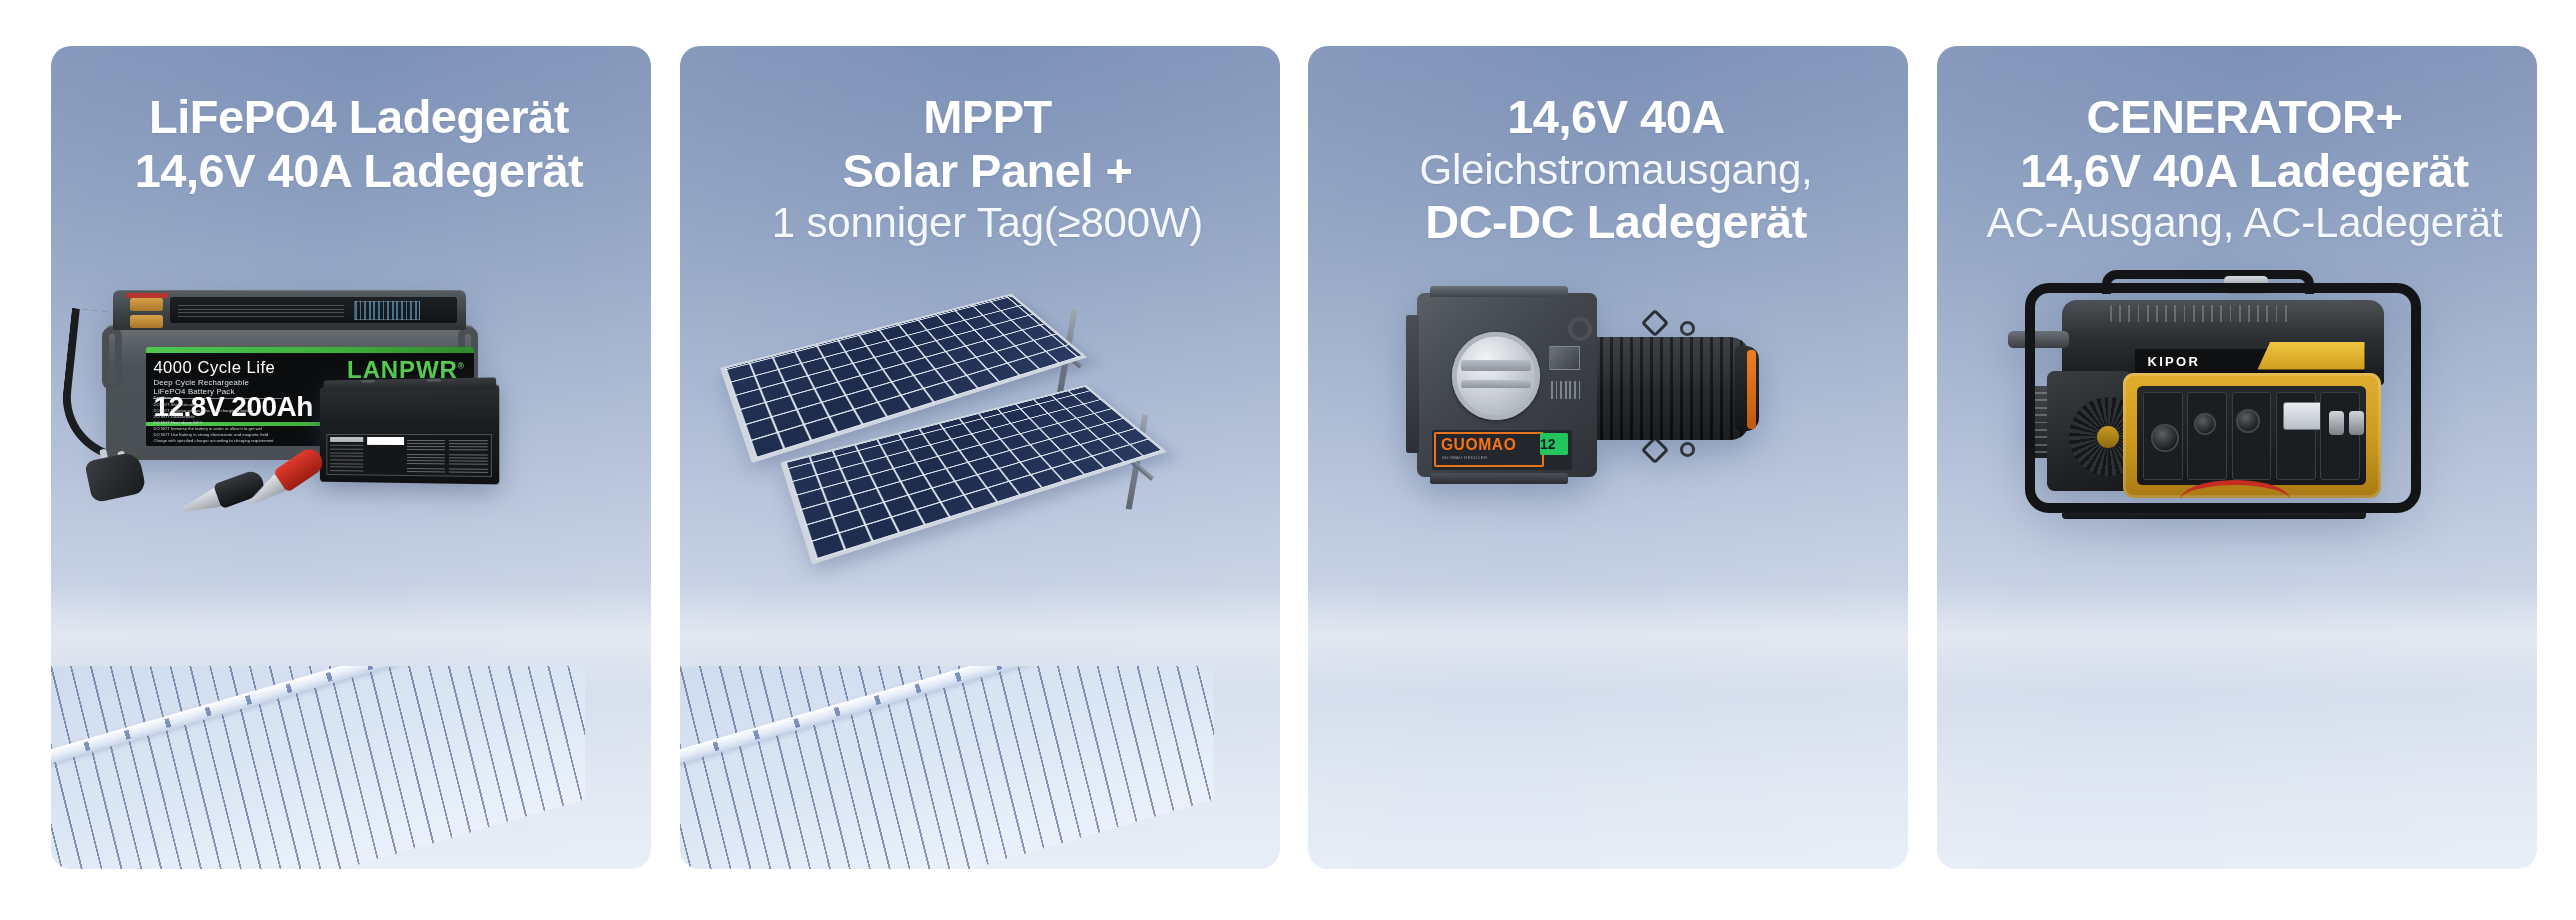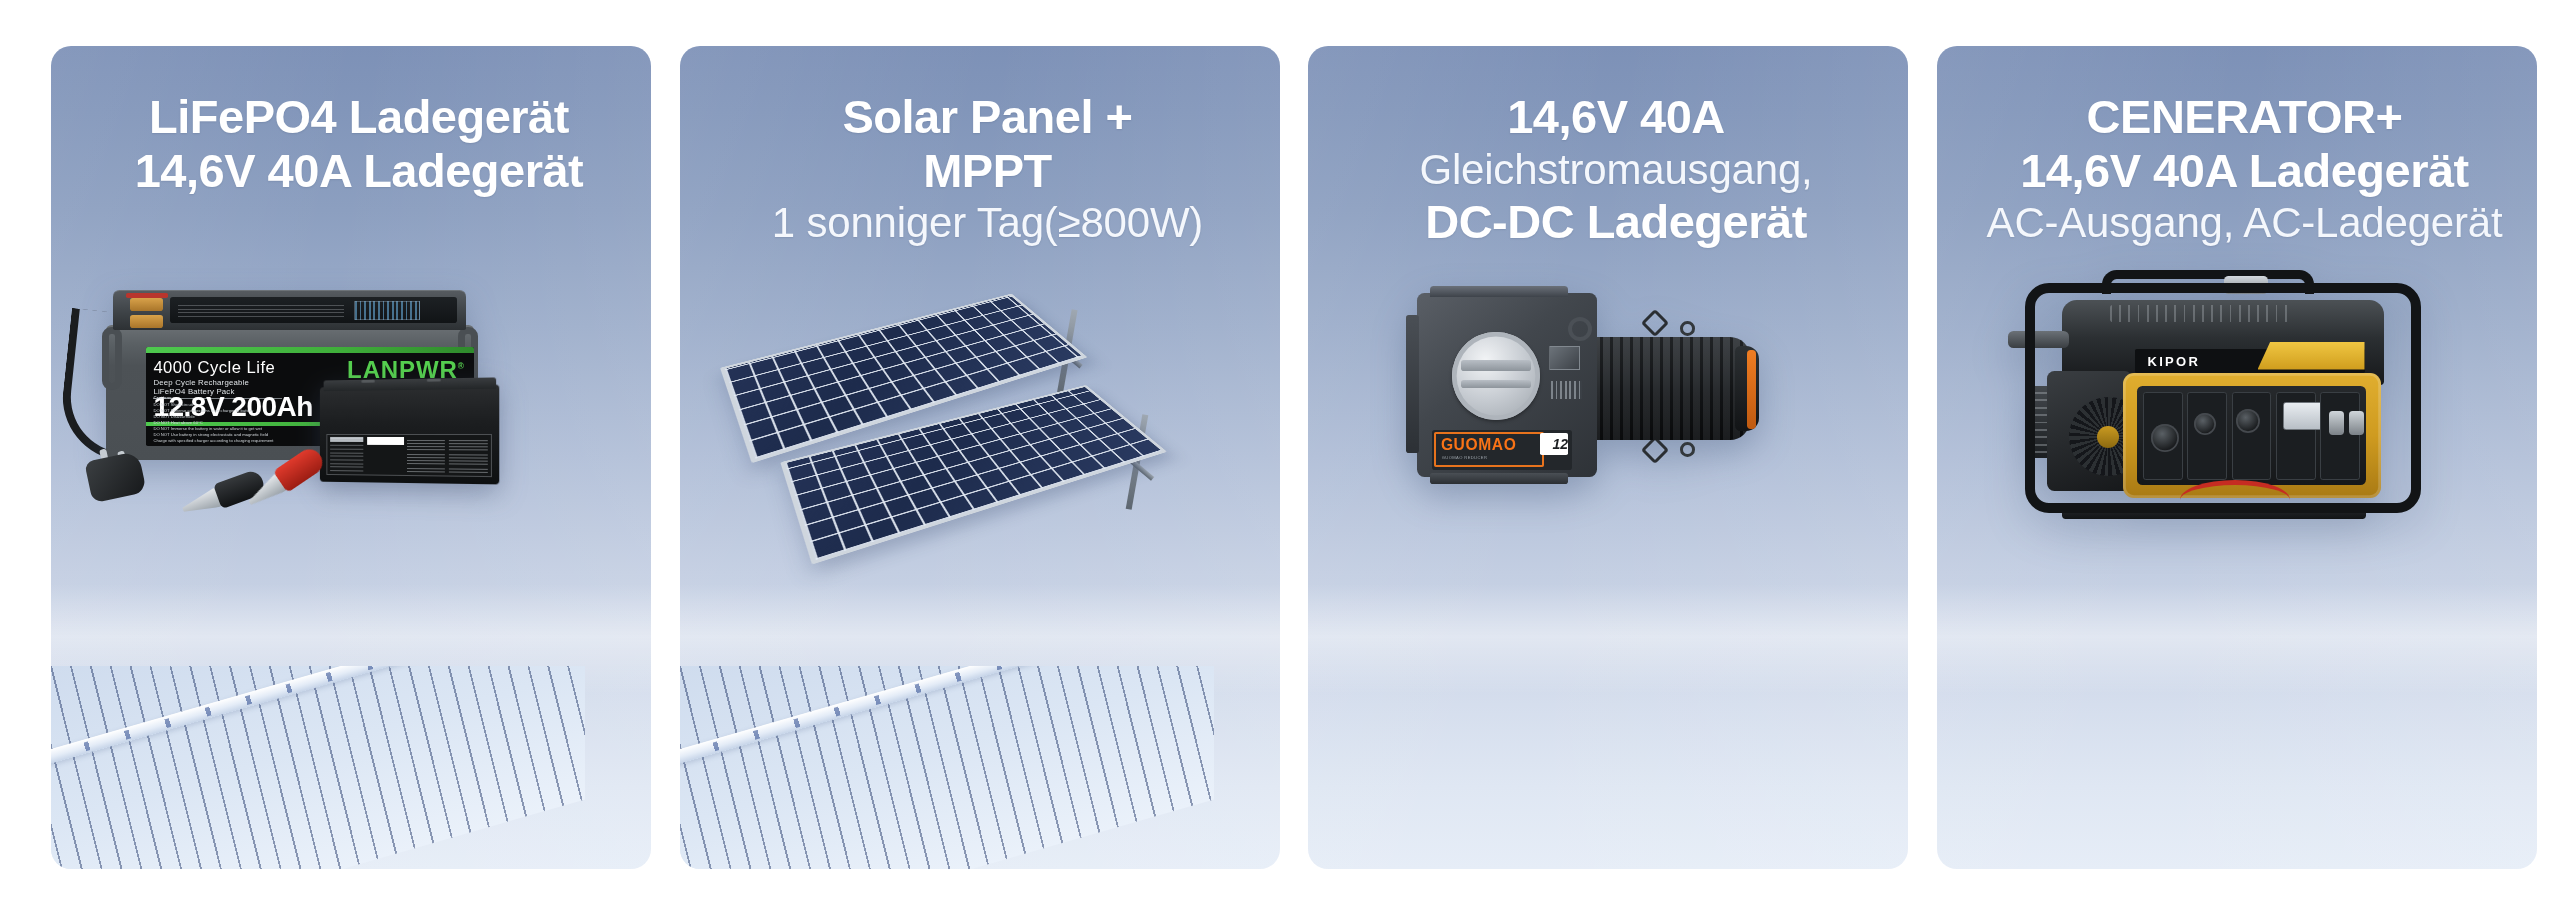--- a/index.html
+++ b/index.html
@@ -362,24 +362,23 @@
   .gb-brand{
     position:absolute; left:9.2px; top:6.4px;
     color:#f97316; font-size:15.6px; font-weight:700; letter-spacing:0.6px;
   }
   .gb-brandsub{
     position:absolute; left:10px; top:25px;
     color:#9aa1a8; font-size:4.1px; letter-spacing:0.4px;
   }
   .gb-num{
     position:absolute; right:3.7px; top:3.7px; width:28px; height:22px;
-    background:#ffffff; color:#1c1f22;
-    font-size:14px; font-weight:700; text-align:right; line-height:22px;
+    background:#22c55e; color:#1c1f22;
+    font-size:14px; font-weight:700; text-align:left; line-height:22px;
     border-radius:1.8px;
-    font-style:italic;
   }
   .gb-warn{
     position:absolute; left:120px; top:11px;
     width:0;height:0;border-left:6.4px solid transparent;border-right:6.4px solid transparent;border-bottom:11px solid #d8dde1;
   }
   .gb-chip{
     position:absolute; right:14.7px; top:88px; width:31px; height:18.4px;
     background:repeating-linear-gradient(90deg,#7d848b 0 1.8px,#3b4046 1.8px 4.6px);
   }
   .gb-logo{
@@ -643,22 +642,22 @@
       </div>
 
       <div class="roof">
         <div class="plane"></div>
         <div class="ridge"></div>
         <div class="clips"></div>
       </div>
     </div>
 
     <div class="card-text">
+      <span class="line h">MPPT</span>
       <span class="line h">Solar Panel +</span>
-      <span class="line h">MPPT</span>
       <span class="line s">1 sonniger Tag(≥800W)</span>
     </div>
   </div>
 
   <div class="card">
     <div class="horizon"></div>
 
     <div class="stage">
       <div class="motor">
         <div class="lugs up"></div>

